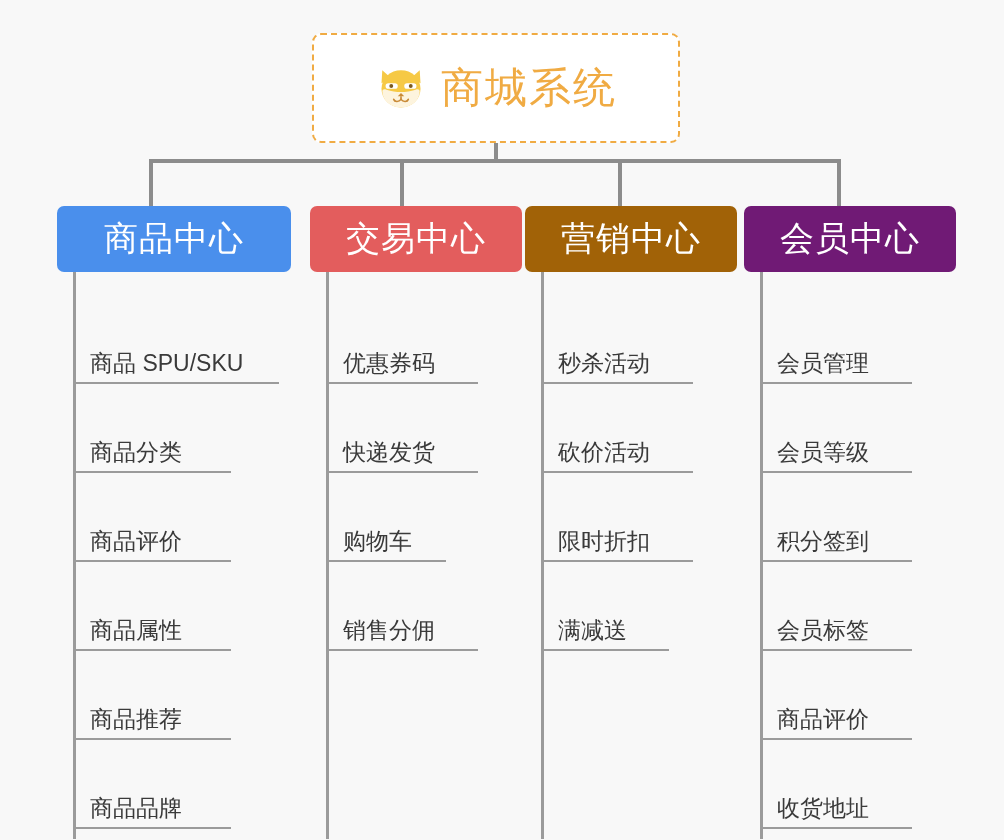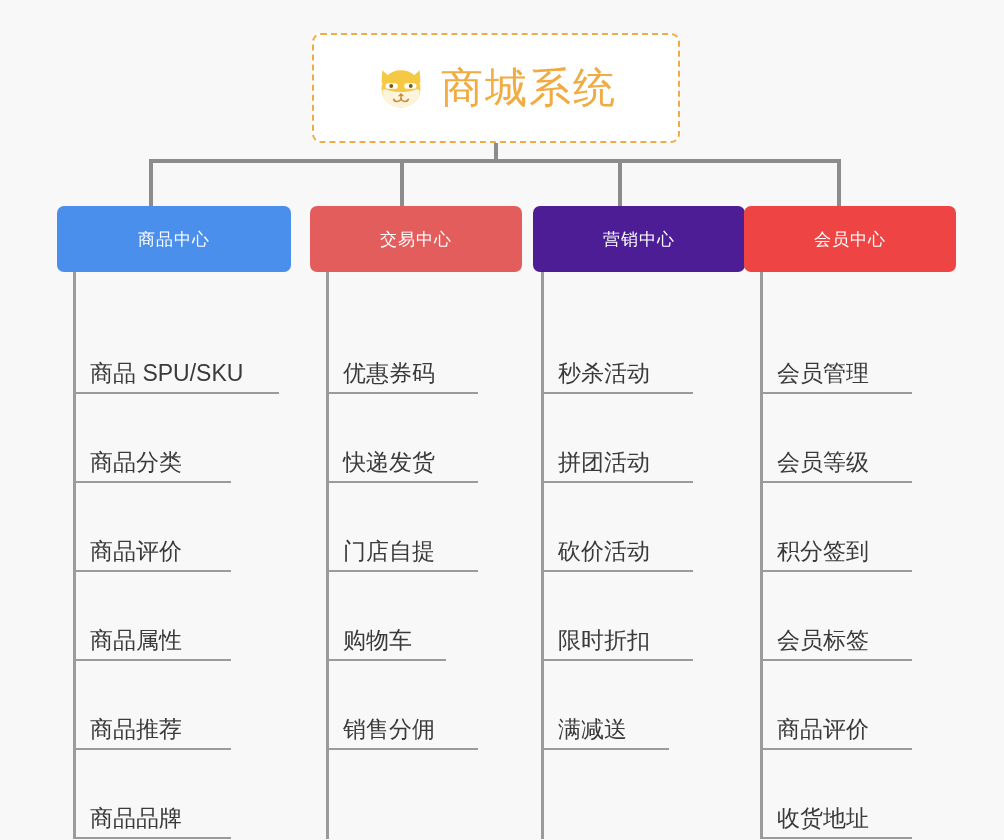--- a/index.html
+++ b/index.html
@@ -91,30 +91,30 @@
 
   .cat-header {
     box-sizing: border-box;
     width: 100%;
     height: 66px;
     border-radius: 7px;
     display: flex;
     align-items: center;
     justify-content: center;
     color: #ffffff;
-    font-size: 17px;
+    font-size: 34px;
     letter-spacing: 1px;
     white-space: nowrap;
   }
 
   
   .leaf-list {
     position: relative;
     margin-top: 0;
-    padding-top: 33px;
+    padding-top: 23px;
   }
   
   .leaf-trunk {
     position: absolute;
     left: 16px;
     top: 0;
     width: 3px;
     background: #9b9b9b;
   }
 
@@ -212,65 +212,57 @@
       <div class="leaf-trunk" style="height: 567px;"></div>
       <div class="leaf-item">
         <span class="leaf-label">优惠券码</span>
         <span class="leaf-rule" style="width: 152px;"></span>
       </div>
       <div class="leaf-item">
         <span class="leaf-label">快递发货</span>
         <span class="leaf-rule" style="width: 152px;"></span>
       </div>
       <div class="leaf-item">
-        <span class="leaf-label">门店自提</span>
-        <span class="leaf-rule" style="width: 152px;"></span>
-      </div>
-      <div class="leaf-item">
         <span class="leaf-label">购物车</span>
         <span class="leaf-rule" style="width: 120px;"></span>
       </div>
       <div class="leaf-item">
         <span class="leaf-label">销售分佣</span>
         <span class="leaf-rule" style="width: 152px;"></span>
       </div>
     </div>
   </div>
 
   <div class="column c2">
-    <div class="cat-header" style="background: #4c1d95; margin-left: 8px;">
+    <div class="cat-header" style="background: #a16207;">
       <span>营销中心</span>
     </div>
     <div class="leaf-list">
       <div class="leaf-trunk" style="height: 567px;"></div>
       <div class="leaf-item">
         <span class="leaf-label">秒杀活动</span>
-        <span class="leaf-rule" style="width: 152px;"></span>
-      </div>
-      <div class="leaf-item">
-        <span class="leaf-label">拼团活动</span>
         <span class="leaf-rule" style="width: 152px;"></span>
       </div>
       <div class="leaf-item">
         <span class="leaf-label">砍价活动</span>
         <span class="leaf-rule" style="width: 152px;"></span>
       </div>
       <div class="leaf-item">
         <span class="leaf-label">限时折扣</span>
         <span class="leaf-rule" style="width: 152px;"></span>
       </div>
       <div class="leaf-item">
         <span class="leaf-label">满减送</span>
         <span class="leaf-rule" style="width: 128px;"></span>
       </div>
     </div>
   </div>
 
   <div class="column c3">
-    <div class="cat-header" style="background: #ef4444;">
+    <div class="cat-header" style="background: #701a75;">
       <span>会员中心</span>
     </div>
     <div class="leaf-list">
       <div class="leaf-trunk" style="height: 567px;"></div>
       <div class="leaf-item">
         <span class="leaf-label">会员管理</span>
         <span class="leaf-rule" style="width: 152px;"></span>
       </div>
       <div class="leaf-item">
         <span class="leaf-label">会员等级</span>

